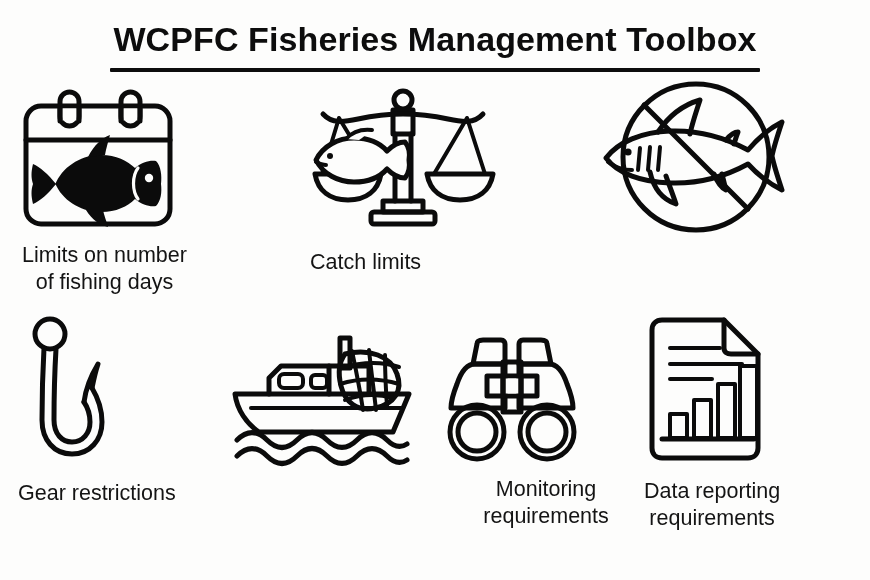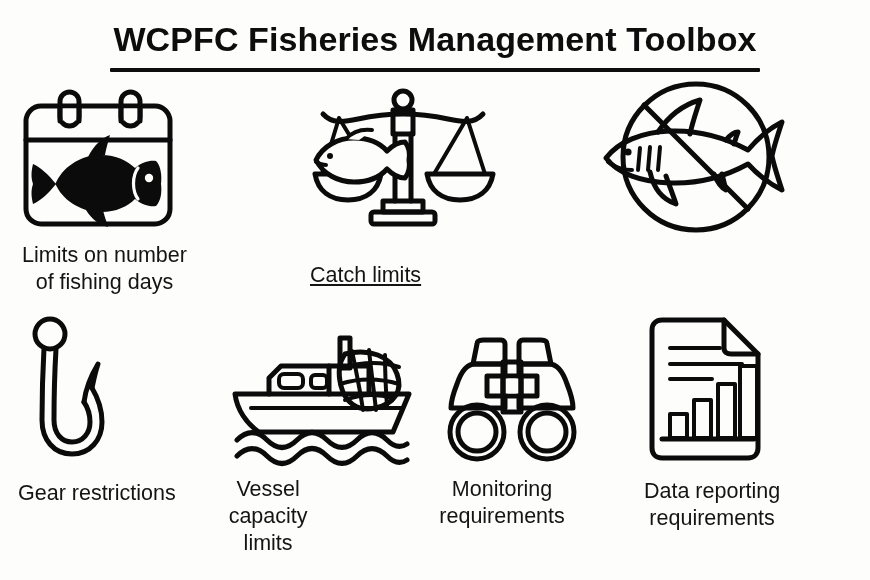--- a/index.html
+++ b/index.html
@@ -100,25 +100,25 @@
   .item-days .icon-wrap   { height: 142px; }
   .item-catch .icon-wrap  { height: 142px; }
   .item-ban .icon-wrap    { height: 142px; }
 
   .item-gear .icon-wrap   { height: 150px; }
   .item-vessel .icon-wrap { height: 150px; }
   .item-mon .icon-wrap    { height: 150px; }
   .item-data .icon-wrap   { height: 150px; }
 
   .item-days .caption   { margin-top: 14px; }
-  .item-catch .caption  { margin-top: 34px; text-decoration: underline; }
+  .item-catch .caption  { margin-top: 21px; }
   .item-ban .caption    { margin-top: 20px; }
   .item-gear .caption   { margin-top: 18px; }
   .item-vessel .caption { margin-top: 14px; }
-  .item-mon .caption    { margin-top: 14px; }
+  .item-mon .caption    { margin-top: 14px; margin-left: 44px; }
   .item-data .caption   { margin-top: 16px; }
 
   svg { display: block; overflow: visible; }
   .ln {
     fill: none;
     stroke: #0b0b0b;
     stroke-width: 5;
     stroke-linecap: round;
     stroke-linejoin: round;
   }
@@ -321,23 +321,20 @@
           <path class="ln-thin" d="M116 66 C 132 60, 150 60, 164 64"></path>
 
           <path class="ln" d="M8 106 C 18 96, 28 96, 38 106 C 48 116, 58 116, 68 106
                               C 78 96, 88 96, 98 106 C 108 116, 118 116, 128 106
                               C 138 96, 148 96, 158 106 C 165 113, 172 114, 178 110"></path>
           <path class="ln" d="M8 122 C 18 112, 28 112, 38 122 C 48 132, 58 132, 68 122
                               C 78 112, 88 112, 98 122 C 108 132, 118 132, 128 122
                               C 138 112, 148 112, 158 122 C 165 129, 172 130, 178 126"></path>
         </svg>
       </div>
-      <div class="caption">Vessel
-capacity
-limits</div>
     </div>
 
     <div class="item item-mon">
       <div class="icon-wrap">
         <svg width="146" height="126" viewBox="0 0 146 126" aria-hidden="true">
 
           <path class="ln" d="M34 28 L38 8 C 38 5, 41 4, 44 4 L62 4 C 65 4, 66 6, 66 8 L66 28 Z"></path>
 
           <path class="ln" d="M112 28 L108 8 C 108 5, 105 4, 102 4 L84 4 C 81 4, 80 6, 80 8 L80 28 Z"></path>
 

